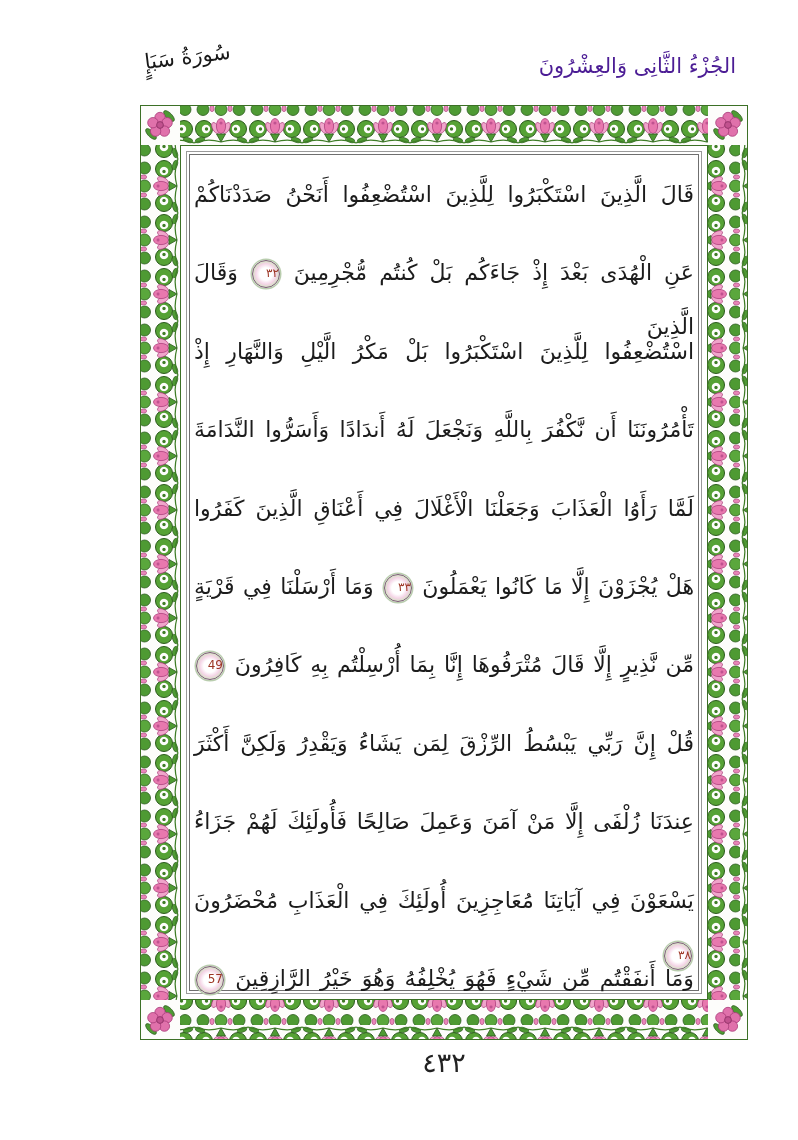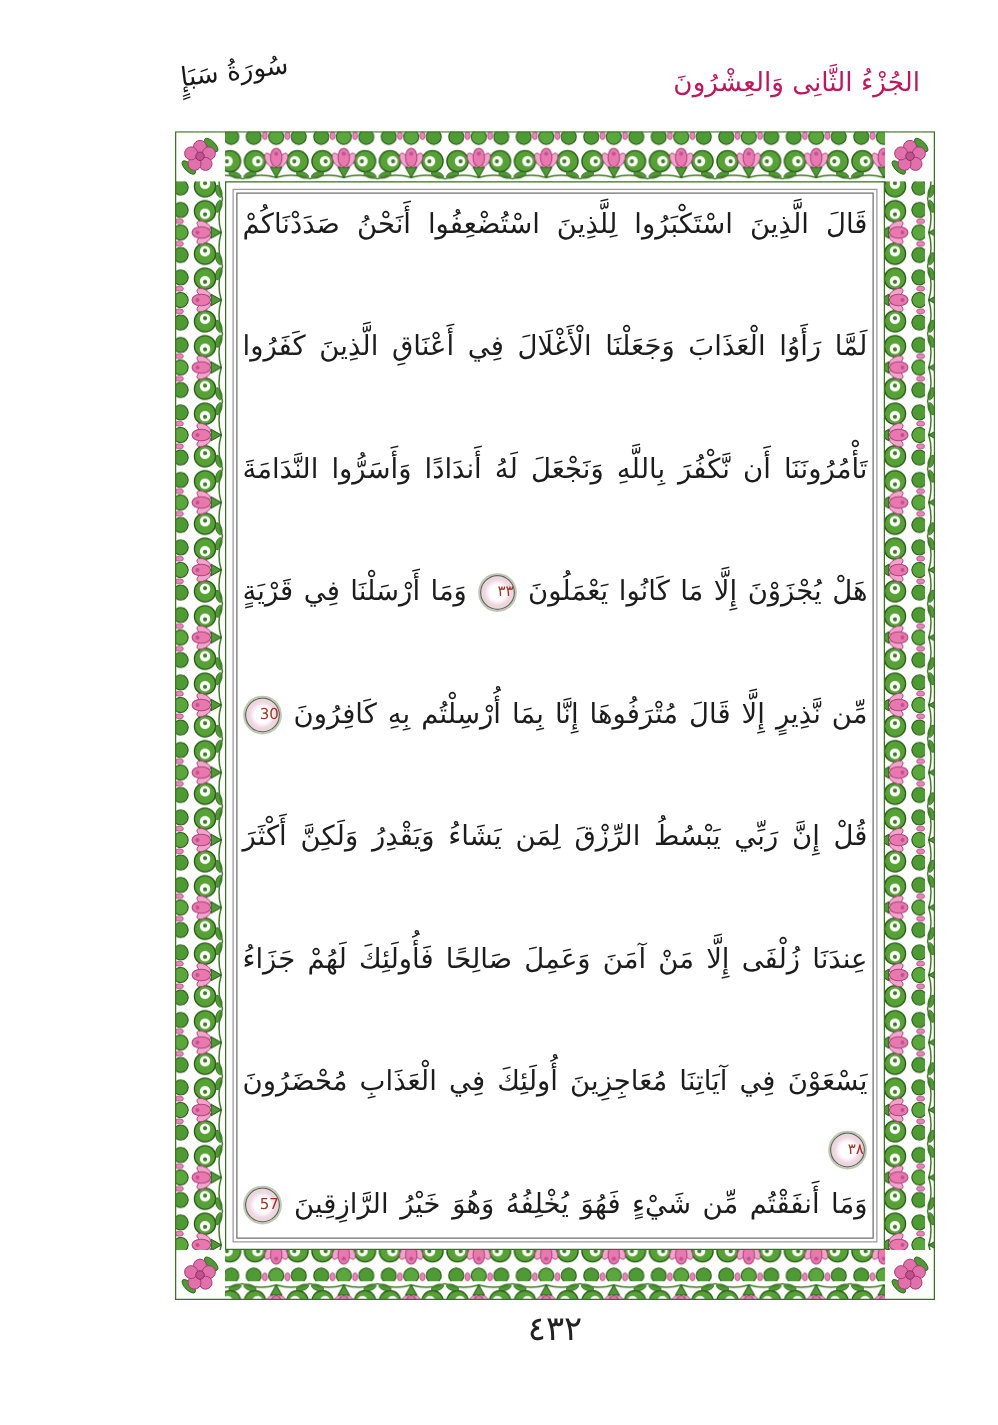--- a/index.html
+++ b/index.html
@@ -6,37 +6,37 @@
   body{
     width:798px;height:1140px;position:relative;overflow:hidden;
     background:#ffffff;
     font-family:"DejaVu Sans",sans-serif;
   }
   .page{position:absolute;inset:0;}
 
   
   .hdr-juz{
     position:absolute;top:54px;right:62px;
-    font-size:21px;color:#be185d;direction:rtl;
+    font-size:21px;color:#4c1d95;direction:rtl;
     font-family:"DejaVu Sans",sans-serif;
   }
   .hdr-surah{
     position:absolute;top:50px;left:146px;
     font-size:21px;color:#181818;direction:rtl;
     transform:rotate(-7deg);transform-origin:left bottom;
     font-family:"DejaVu Sans",sans-serif;
   }
 
   
   .frame{position:absolute;left:140px;top:105px;width:608px;height:935px;}
   .frame svg{display:block;}
 
   
   .text-area{
-    position:absolute;left:194px;top:153px;width:500px;height:838px;
+    position:absolute;left:194px;top:168px;width:500px;height:838px;
     display:flex;flex-direction:column;justify-content:space-between;
   }
   .line{
     direction:rtl;
     height:54px;line-height:54px;
     font-size:22px;color:#1c1c1c;
     text-align:justify;text-align-last:justify;-moz-text-align-last:justify;
     text-justify:inter-word;
     font-family:"DejaVu Sans",sans-serif;
     white-space:normal;overflow:visible;
@@ -130,24 +130,26 @@
       <rect x="0.5" y="0.5" width="607" height="934" fill="none" stroke="#3c7026" stroke-width="1"></rect>
       <rect x="40.5" y="40.5" width="527" height="854" fill="none" stroke="#3c7026" stroke-width="1"></rect>
 
       <rect x="46.5" y="46.5" width="515" height="842" fill="none" stroke="#9a9a9a" stroke-width="1"></rect>
       <rect x="49.5" y="49.5" width="509" height="836" fill="none" stroke="#6f6f6f" stroke-width="1"></rect>
     </svg>
   </div>
 
   <div class="text-area" dir="rtl">
       <div class="line" dir="rtl"><span>قَالَ الَّذِينَ اسْتَكْبَرُوا لِلَّذِينَ اسْتُضْعِفُوا أَنَحْنُ صَدَدْنَاكُمْ</span></div>
+      <div class="line" dir="rtl"><span>عَنِ الْهُدَى بَعْدَ إِذْ جَاءَكُم بَلْ كُنتُم مُّجْرِمِينَ</span> <span class="ayah-marker">٣٢</span> <span>وَقَالَ الَّذِينَ</span></div>
+      <div class="line" dir="rtl"><span>اسْتُضْعِفُوا لِلَّذِينَ اسْتَكْبَرُوا بَلْ مَكْرُ الَّيْلِ وَالنَّهَارِ إِذْ</span></div>
+      <div class="line" dir="rtl"><span>تَأْمُرُونَنَا أَن نَّكْفُرَ بِاللَّهِ وَنَجْعَلَ لَهُ أَندَادًا وَأَسَرُّوا النَّدَامَةَ</span></div>
       <div class="line" dir="rtl"><span>لَمَّا رَأَوُا الْعَذَابَ وَجَعَلْنَا الْأَغْلَالَ فِي أَعْنَاقِ الَّذِينَ كَفَرُوا</span></div>
-      <div class="line" dir="rtl"><span>تَأْمُرُونَنَا أَن نَّكْفُرَ بِاللَّهِ وَنَجْعَلَ لَهُ أَندَادًا وَأَسَرُّوا النَّدَامَةَ</span></div>
       <div class="line" dir="rtl"><span>هَلْ يُجْزَوْنَ إِلَّا مَا كَانُوا يَعْمَلُونَ</span> <span class="ayah-marker">٣٣</span> <span>وَمَا أَرْسَلْنَا فِي قَرْيَةٍ</span></div>
-      <div class="line" dir="rtl"><span>مِّن نَّذِيرٍ إِلَّا قَالَ مُتْرَفُوهَا إِنَّا بِمَا أُرْسِلْتُم بِهِ كَافِرُونَ</span> <span class="ayah-marker">30</span></div>
+      <div class="line" dir="rtl"><span>مِّن نَّذِيرٍ إِلَّا قَالَ مُتْرَفُوهَا إِنَّا بِمَا أُرْسِلْتُم بِهِ كَافِرُونَ</span> <span class="ayah-marker">49</span></div>
       <div class="line" dir="rtl"><span>قُلْ إِنَّ رَبِّي يَبْسُطُ الرِّزْقَ لِمَن يَشَاءُ وَيَقْدِرُ وَلَكِنَّ أَكْثَرَ</span></div>
       <div class="line" dir="rtl"><span>عِندَنَا زُلْفَى إِلَّا مَنْ آمَنَ وَعَمِلَ صَالِحًا فَأُولَئِكَ لَهُمْ جَزَاءُ</span></div>
       <div class="line" dir="rtl"><span>يَسْعَوْنَ فِي آيَاتِنَا مُعَاجِزِينَ أُولَئِكَ فِي الْعَذَابِ مُحْضَرُونَ</span> <span class="ayah-marker">٣٨</span></div>
       <div class="line" dir="rtl"><span>وَمَا أَنفَقْتُم مِّن شَيْءٍ فَهُوَ يُخْلِفُهُ وَهُوَ خَيْرُ الرَّازِقِينَ</span> <span class="ayah-marker">57</span></div>
     </div>
 
   <div class="page-num">٤٣٢</div>
 
 </div>
 

